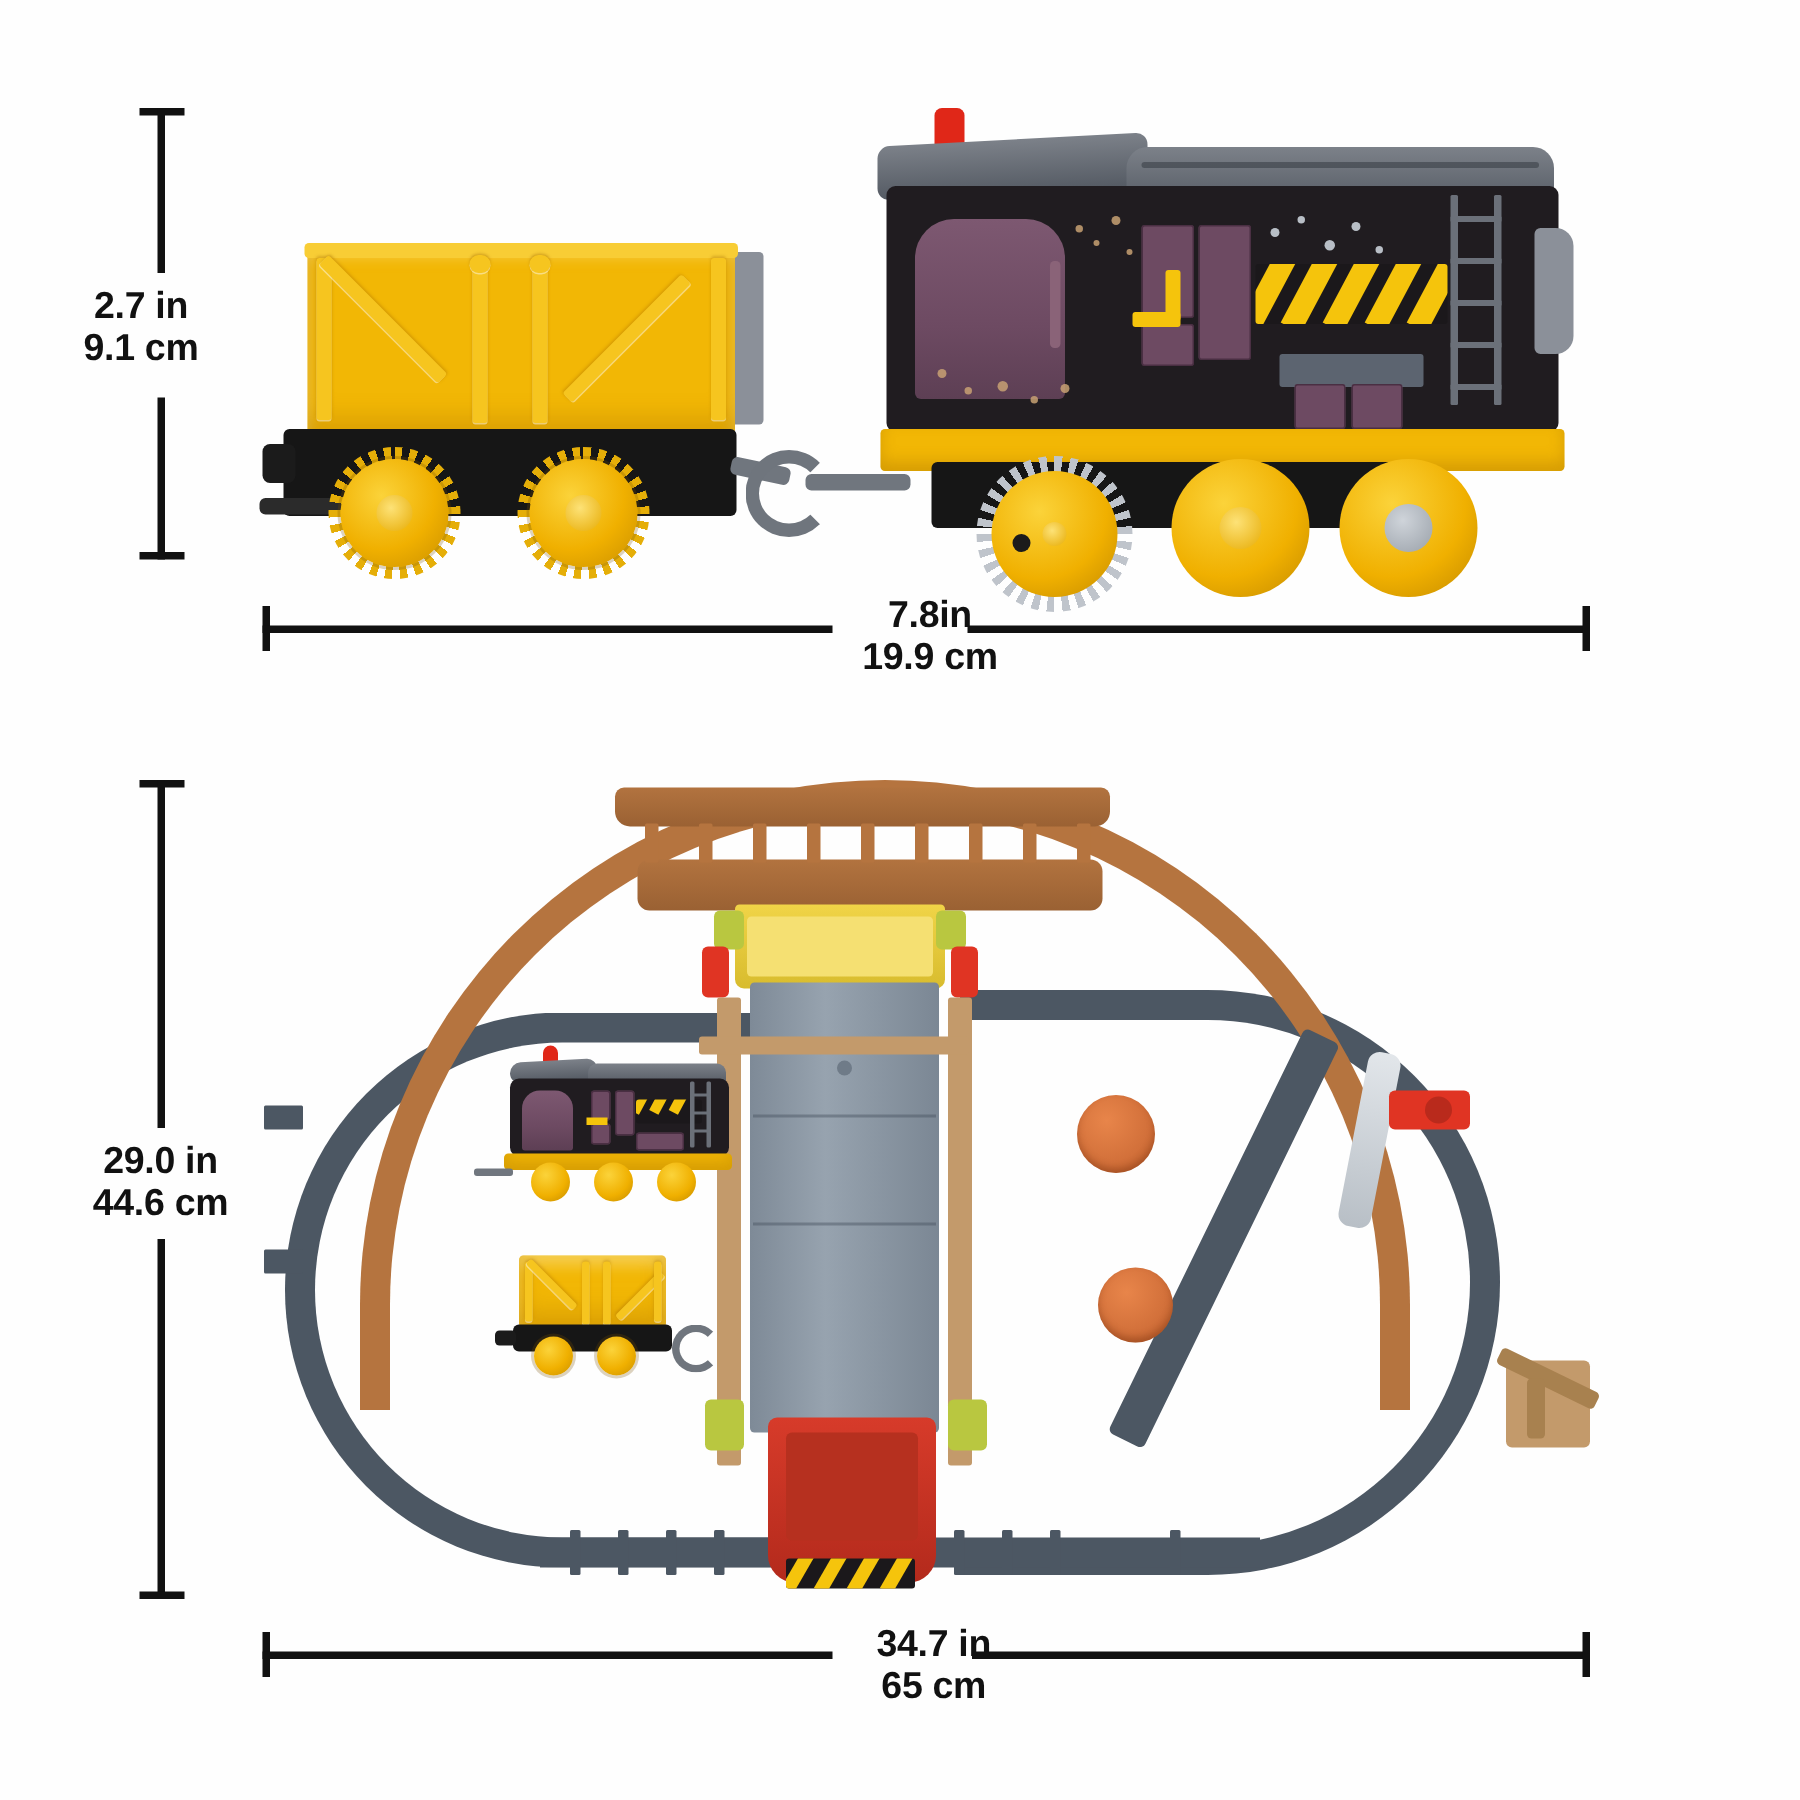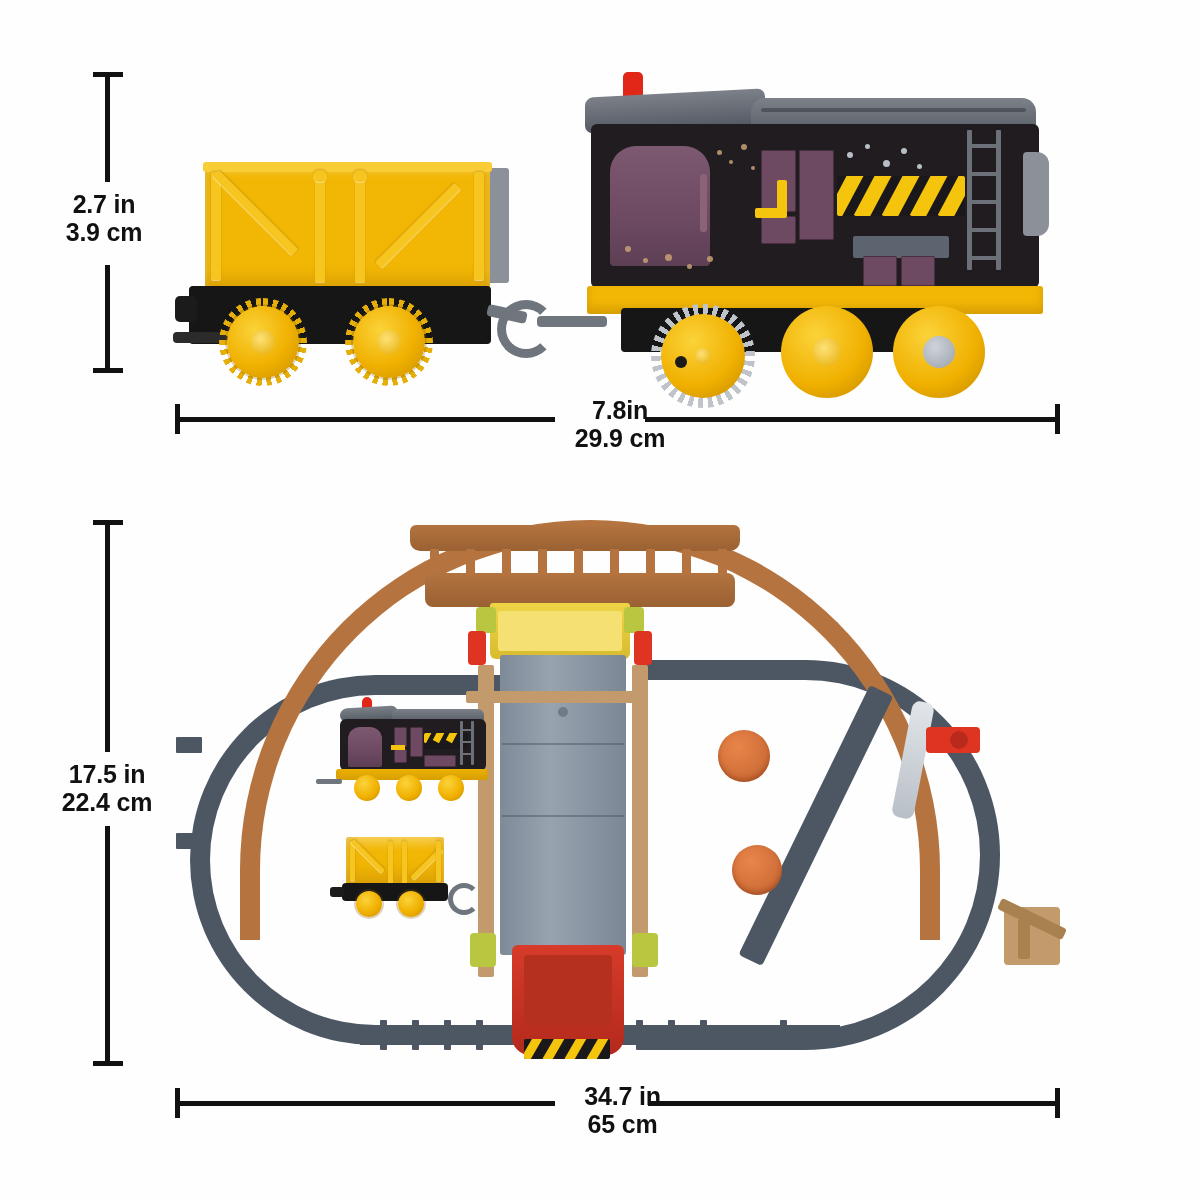--- a/index.html
+++ b/index.html
@@ -87,34 +87,34 @@
 </head>
 <body>
 
 <div class="stage">
 
   <div>
     <div class="cap-h" style="left:93px;top:72px;"></div>
     <div class="vline" style="left:105px;top:72px;height:110px;"></div>
     <div class="vline" style="left:105px;top:265px;height:108px;"></div>
     <div class="cap-h" style="left:93px;top:368px;"></div>
-    <div class="dim-label" style="left:40px;top:190px;width:128px;font-size:25px;">
+    <div class="dim-label" style="left:30px;top:190px;width:128px;font-size:25px;">
       <span>2.7 in</span>
-      <span class="l2">3.9 cm</span>
+      <span class="l2">9.1 cm</span>
     </div>
   </div>
 
   <div>
     <div class="cap-v" style="left:175px;top:404px;"></div>
     <div class="hline" style="left:175px;top:417px;width:380px;"></div>
     <div class="hline" style="left:645px;top:417px;width:415px;"></div>
     <div class="cap-v" style="left:1055px;top:404px;"></div>
     <div class="dim-label" style="left:540px;top:396px;width:160px;font-size:25px;">
       <span>7.8in</span>
-      <span class="l2">29.9 cm</span>
+      <span class="l2">19.9 cm</span>
     </div>
   </div>
 
   <div class="art" style="left:175px;top:150px;width:370px;height:230px;">
 
     <div class="r" style="left:298px;top:18px;width:36px;height:115px;background:#8b9099;border-radius:3px;"></div>
 
     <div class="wag-body" style="left:30px;top:14px;width:285px;height:125px;"></div>
 
     <div class="r" style="left:28px;top:12px;width:289px;height:10px;background:#f8cd35;border-radius:3px;"></div>
@@ -225,22 +225,22 @@
     <div class="r" style="left:358px;top:268px;width:32px;height:32px;background:
        radial-gradient(circle at 38% 34%,#cfd4da,#9aa1a9);border-radius:50%;"></div>
   </div>
 
   <div>
     <div class="cap-h" style="left:93px;top:520px;"></div>
     <div class="vline" style="left:105px;top:520px;height:232px;"></div>
     <div class="vline" style="left:105px;top:826px;height:240px;"></div>
     <div class="cap-h" style="left:93px;top:1061px;"></div>
     <div class="dim-label" style="left:37px;top:760px;width:140px;font-size:25px;">
-      <span>17.5 in</span>
-      <span class="l2">22.4 cm</span>
+      <span>29.0 in</span>
+      <span class="l2">44.6 cm</span>
     </div>
   </div>
 
   <div>
     <div class="cap-v" style="left:175px;top:1088px;"></div>
     <div class="hline" style="left:175px;top:1101px;width:380px;"></div>
     <div class="hline" style="left:648px;top:1101px;width:412px;"></div>
     <div class="cap-v" style="left:1055px;top:1088px;"></div>
     <div class="dim-label" style="left:540px;top:1082px;width:165px;font-size:25px;">
       <span>34.7 in</span>

